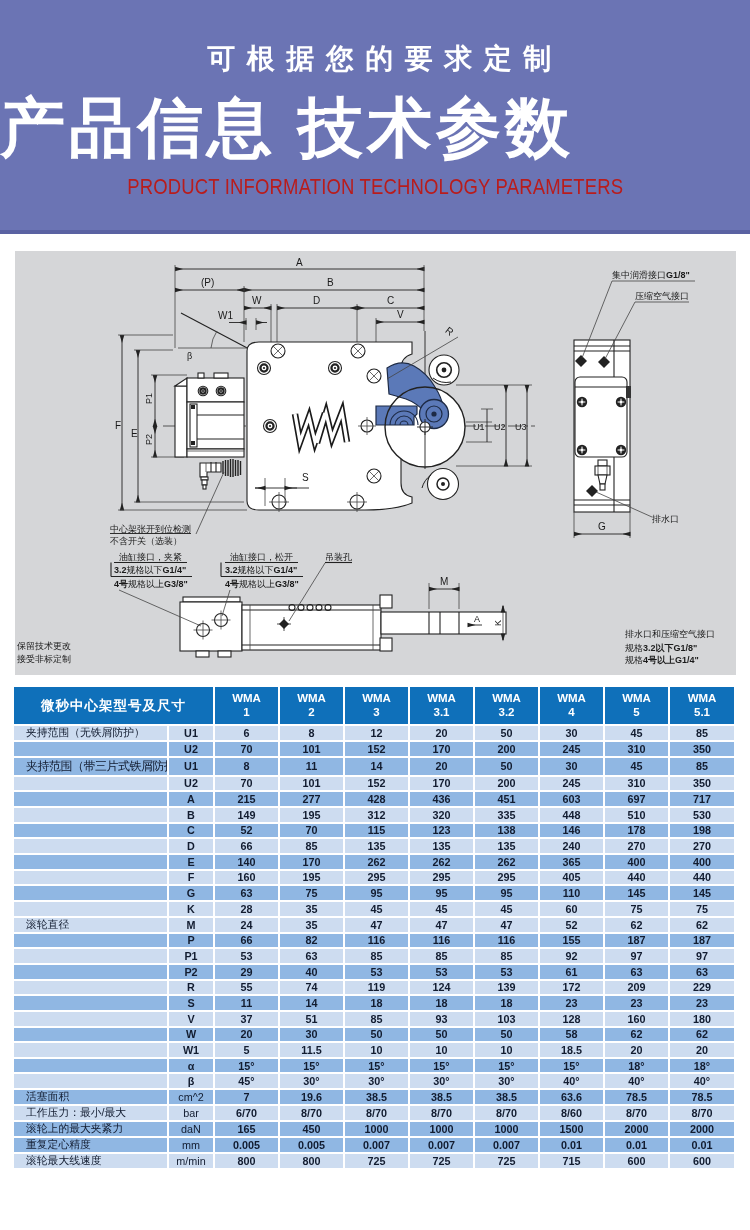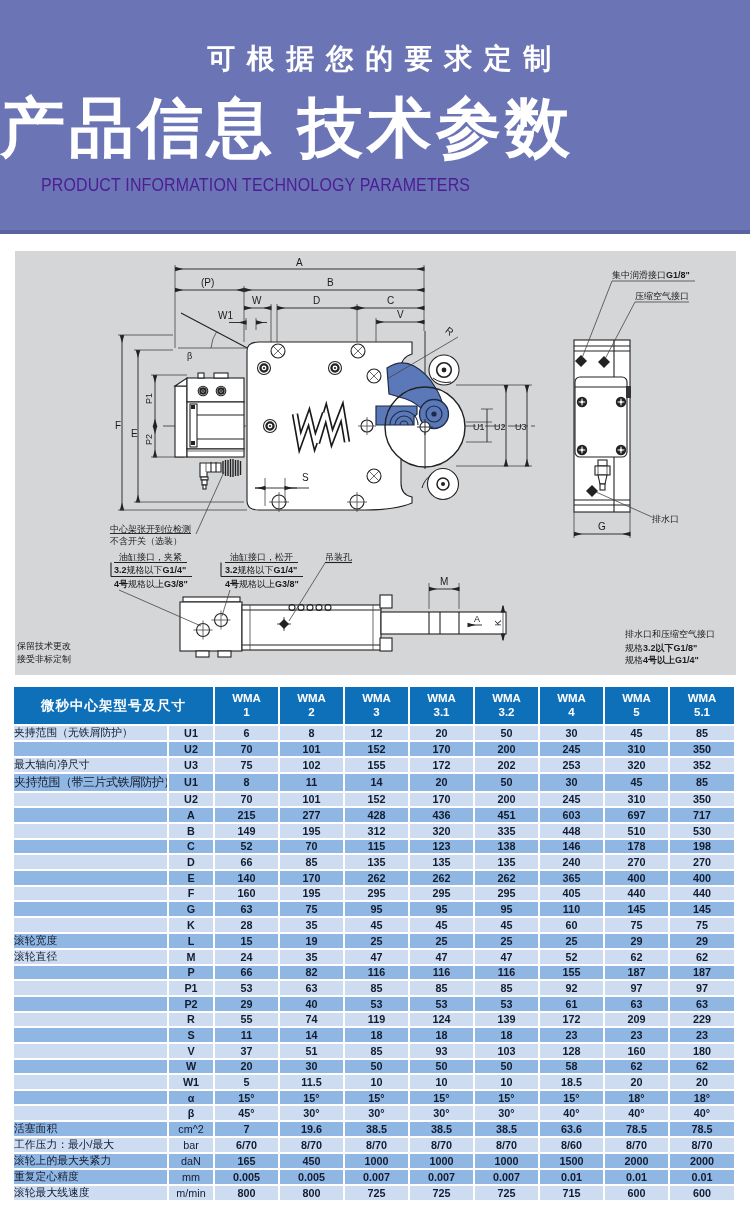--- a/index.html
+++ b/index.html
@@ -1,31 +1,31 @@
 <!DOCTYPE html>
 <html><head><meta charset="utf-8">
 <style>
 html,body{margin:0;padding:0;background:#fff;}
 body{width:750px;height:1230px;position:relative;font-family:"Liberation Sans",sans-serif;overflow:hidden;}
 .banner{position:absolute;left:0;top:0;width:750px;height:234px;background:#6b74b4;border-bottom:4px solid #5a62a2;box-sizing:border-box;}
 .b1{position:absolute;left:0;top:40px;width:100%;text-align:center;color:#fff;font-size:28px;font-weight:bold;letter-spacing:11.5px;}
 .b2{position:absolute;left:0;top:84px;width:100%;text-align:left;color:#fff;font-size:65px;font-weight:900;letter-spacing:4px;}
-.b3{position:absolute;left:0;top:174px;width:100%;color:#4c1d95;font-size:19px;font-weight:normal;letter-spacing:0.2px;}
+.b3{position:absolute;left:0;top:174px;width:100%;text-align:center;color:#b91c1c;font-size:22px;font-weight:normal;letter-spacing:0.2px;}
 .b3 span{display:inline-block;transform:scaleX(0.84);transform-origin:50% 50%;}
 .b1{padding-left:20px;box-sizing:border-box;}
 #panel{position:absolute;left:15px;top:251px;}
 .spec{position:absolute;left:14px;top:687px;width:722px;border-collapse:collapse;table-layout:fixed;font-family:"Liberation Sans",sans-serif;}
 .spec td{border-right:2px solid #fff;border-bottom:2px solid #fff;padding:0;overflow:hidden;white-space:nowrap;}
 .spec tr.hd td{background:#0f70ba;color:#fff;text-align:center;font-weight:bold;height:37px;}
 .hlab{font-size:13.5px;letter-spacing:1px;}
 .hc{font-size:11.5px;line-height:13.5px;}
 .spec tr.lt td{background:#cddcf0;}
 .spec tr.dk td{background:#90b7e3;}
 .spec tr.lt td,.spec tr.dk td{height:13.66px;font-size:10.8px;color:#121c30;}
-td.lab{text-align:left;padding-left:0;color:#121c30;font-size:10.4px;}
+td.lab{text-align:left;padding-left:12px;color:#121c30;font-size:10.4px;}
 td.sb{text-align:center;font-weight:bold;}
 td.su{text-align:center;margin-left:21px;}
 td.v{text-align:center;font-weight:bold;}
 </style></head>
 <body>
 
 <div class="banner"></div>
 
 <div class="b1">可根据您的要求定制</div>
 
@@ -537,32 +537,20 @@
         <td class="sb">U2</td>
         <td class="v">70</td>
         <td class="v">101</td>
         <td class="v">152</td>
         <td class="v">170</td>
         <td class="v">200</td>
         <td class="v">245</td>
         <td class="v">310</td>
         <td class="v">350</td>
       </tr>
-<tr class="lt">
-        <td class="lab">最大轴向净尺寸</td>
-        <td class="sb">U3</td>
-        <td class="v">75</td>
-        <td class="v">102</td>
-        <td class="v">155</td>
-        <td class="v">172</td>
-        <td class="v">202</td>
-        <td class="v">253</td>
-        <td class="v">320</td>
-        <td class="v">352</td>
-      </tr>
 <tr class="dk">
         <td class="lab" style="font-size:12px;letter-spacing:-0.5px">夹持范围（带三片式铁屑防护）</td>
         <td class="sb">U1</td>
         <td class="v">8</td>
         <td class="v">11</td>
         <td class="v">14</td>
         <td class="v">20</td>
         <td class="v">50</td>
         <td class="v">30</td>
         <td class="v">45</td>
@@ -669,32 +657,20 @@
         <td class="sb">K</td>
         <td class="v">28</td>
         <td class="v">35</td>
         <td class="v">45</td>
         <td class="v">45</td>
         <td class="v">45</td>
         <td class="v">60</td>
         <td class="v">75</td>
         <td class="v">75</td>
       </tr>
-<tr class="dk">
-        <td class="lab">滚轮宽度</td>
-        <td class="sb">L</td>
-        <td class="v">15</td>
-        <td class="v">19</td>
-        <td class="v">25</td>
-        <td class="v">25</td>
-        <td class="v">25</td>
-        <td class="v">25</td>
-        <td class="v">29</td>
-        <td class="v">29</td>
-      </tr>
 <tr class="lt">
         <td class="lab">滚轮直径</td>
         <td class="sb">M</td>
         <td class="v">24</td>
         <td class="v">35</td>
         <td class="v">47</td>
         <td class="v">47</td>
         <td class="v">47</td>
         <td class="v">52</td>
         <td class="v">62</td>

